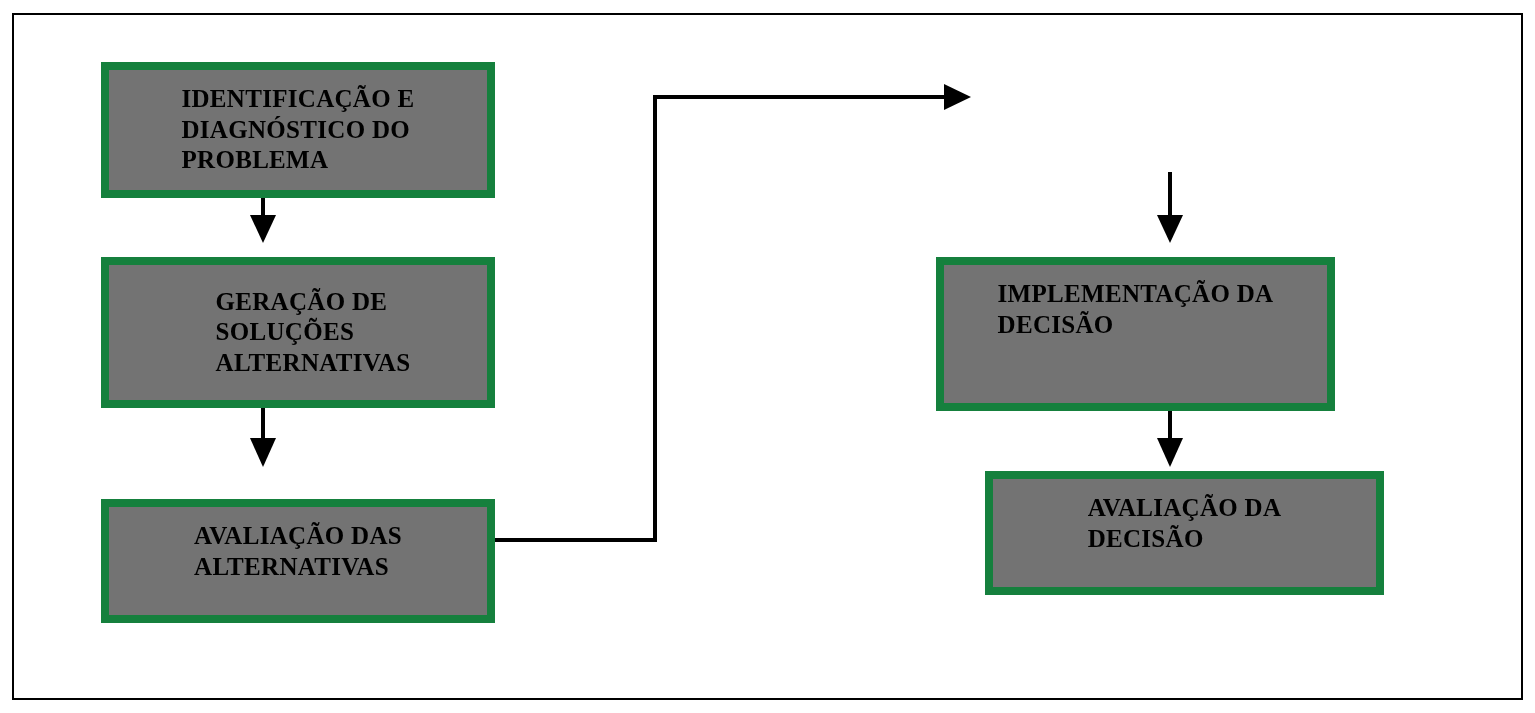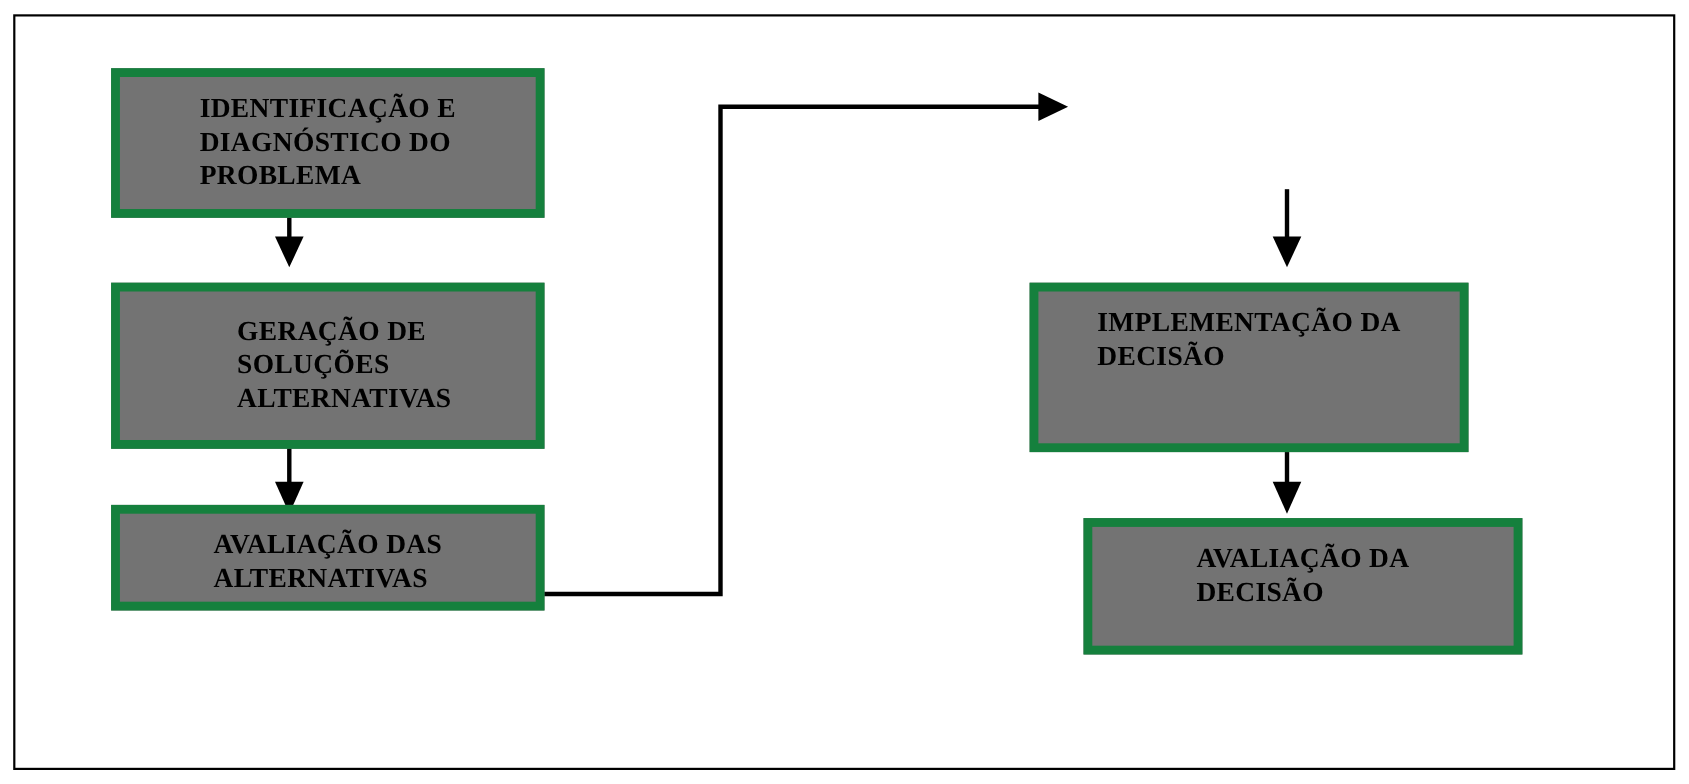--- a/index.html
+++ b/index.html
@@ -51,21 +51,21 @@
     color: #000000;
     white-space: pre-line;
     text-transform: uppercase;
   }
   .node.align-top .node-label {
     padding-top: 14px;
   }
   
   #node-identificacao { left: 87px;  top: 47px;  width: 394px; height: 136px; }
   #node-geracao       { left: 87px;  top: 242px; width: 394px; height: 151px; padding-left: 36px; }
-  #node-avaliacao-alt { left: 87px;  top: 444px; width: 394px; height: 96px; }
+  #node-avaliacao-alt { left: 87px;  top: 484px; width: 394px; height: 124px; }
   #node-escolha       { left: 971px; top: 50px;  width: 399px; height: 122px; }
   #node-implementacao { left: 922px; top: 242px; width: 399px; height: 154px; }
   #node-avaliacao-dec { left: 971px; top: 456px; width: 399px; height: 124px; }
 
   
   #connectors {
     position: absolute;
     left: 0;
     top: 0;
     width: 1535px;

